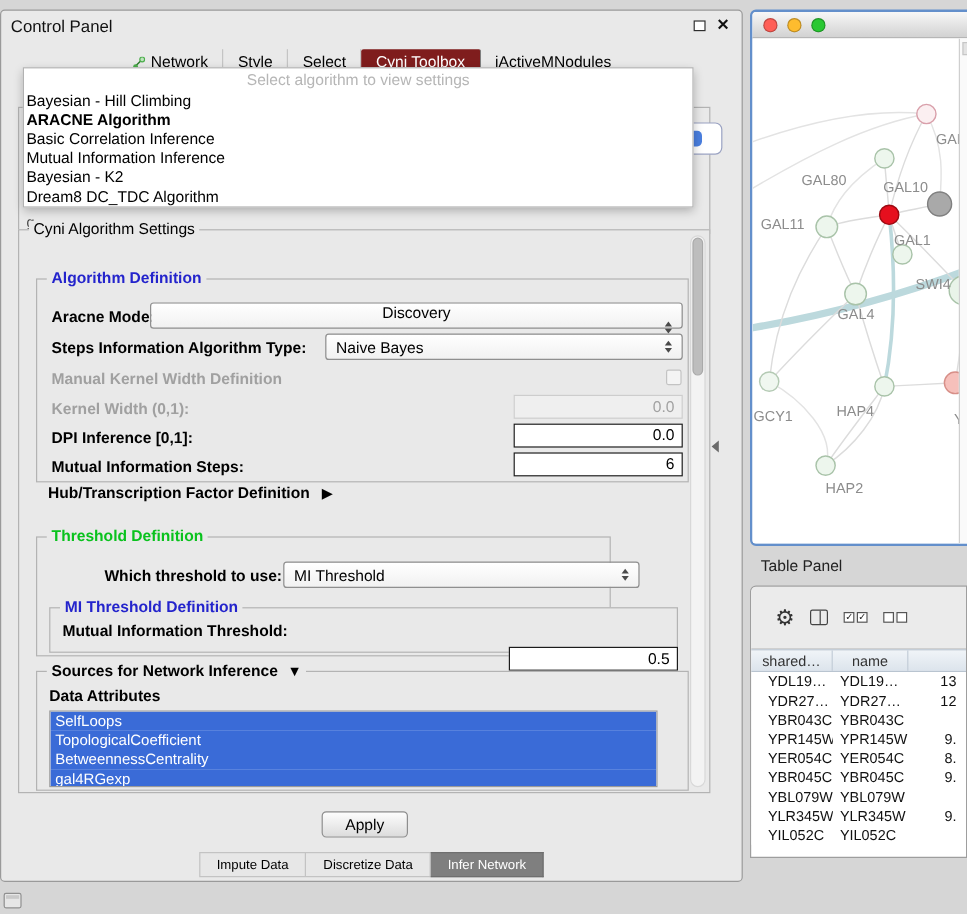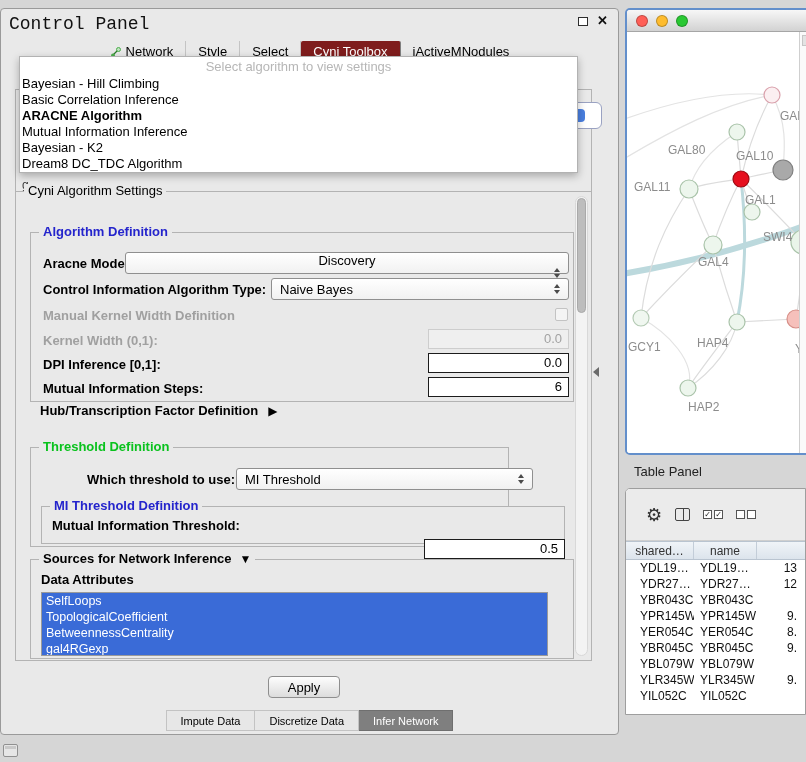--- a/index.html
+++ b/index.html
@@ -4,21 +4,21 @@
 <style>
   * { box-sizing: border-box; margin: 0; padding: 0; }
   html,body { width:806px; height:762px; }
   body { font-family:"Liberation Sans", sans-serif; background:#d6d6d6; overflow:hidden; position:relative; }
   #desktop { position:relative; width:806px; height:762px; }
 
   
   #control-panel { position:absolute; left:0; top:8px; width:619px; height:727px;
     background:#e9e9e9; border:1px solid #9a9a9a; border-radius:4px; }
   .cp-titlebar { position:absolute; top:0; left:0; right:0; height:26px; }
-  .cp-title { position:absolute; left:8px; top:5px; font-size:18px; color:#111;font-family:Liberation Mono, monospace; }
+  .cp-title { position:absolute; left:8px; top:5px; font-size:14px; color:#111; }
   .win-btns { position:absolute; right:10px; top:6px; display:flex; gap:9px; align-items:center; }
   .float-ic { width:10px; height:9px; border:1.5px solid #2e2e2e; display:inline-block; background:#fff; }
   .close-ic { font-size:13px; font-weight:bold; color:#111; line-height:12px; cursor:default; }
 
   .cp-tabs { position:absolute; top:32px; left:0; right:0; height:21px; display:flex; justify-content:center; }
   .tab { display:flex; align-items:center; gap:5px; padding:2px 12px; font-size:13px; color:#000;
     border-right:1px solid #c4c4c4; background:transparent; cursor:default; }
   .tab:last-child { border-right:none; }
   .tab.sel { background:#7f1d1d; color:#fff; border-right-color:#7f7f7f; border-radius:2px; }
   .net-ic { width:11px; height:11px; display:inline-block; }
@@ -194,22 +194,22 @@
       <span class="frag">g</span>
       <span class="hidden-btn">
         <span class="hb-glyph"></span>
       </span>
     </div>
 
     <div class="dropdown">
       <div class="dd-prompt">Select algorithm to view settings</div>
       <div class="dd-items">
           <div class="dd-item">Bayesian - Hill Climbing</div>
+          <div class="dd-item sel">ARACNE Algorithm</div>
           <div class="dd-item">Basic Correlation Inference</div>
-          <div class="dd-item sel">ARACNE Algorithm</div>
           <div class="dd-item">Mutual Information Inference</div>
           <div class="dd-item">Bayesian - K2</div>
           <div class="dd-item">Dream8 DC_TDC Algorithm</div>
         </div>
     </div>
 
     <div class="group" id="settings-group">
       <span class="legend">Cyni Algorithm Settings</span>
       <div class="vscroll">
           <div class="vthumb"></div>
@@ -217,21 +217,21 @@
 
       <div class="group" id="alg-group">
         <span class="legend lg-blue">Algorithm Definition</span>
 
         <span class="lbl b" id="lbl-aracne">Aracne Mode:</span>
         <div class="combo" id="combo-aracne">
           <span class="val">Discovery</span>
           <span class="spin"></span>
         </div>
 
-        <span class="lbl b" id="lbl-mialg">Control Information Algorithm Type:</span>
+        <span class="lbl b" id="lbl-mialg">Steps Information Algorithm Type:</span>
         <div class="combo" id="combo-mialg">
           <span class="val">Naive Bayes</span>
           <span class="spin"></span>
         </div>
 
         <span class="lbl b dis" id="lbl-manual">Manual Kernel Width Definition</span>
         <span class="checkbox" id="cb-manual"></span>
 
         <span class="lbl b dis" id="lbl-kernel">Kernel Width (0,1):</span>
         <div class="field dis" id="f-kernel">0.0</div>

